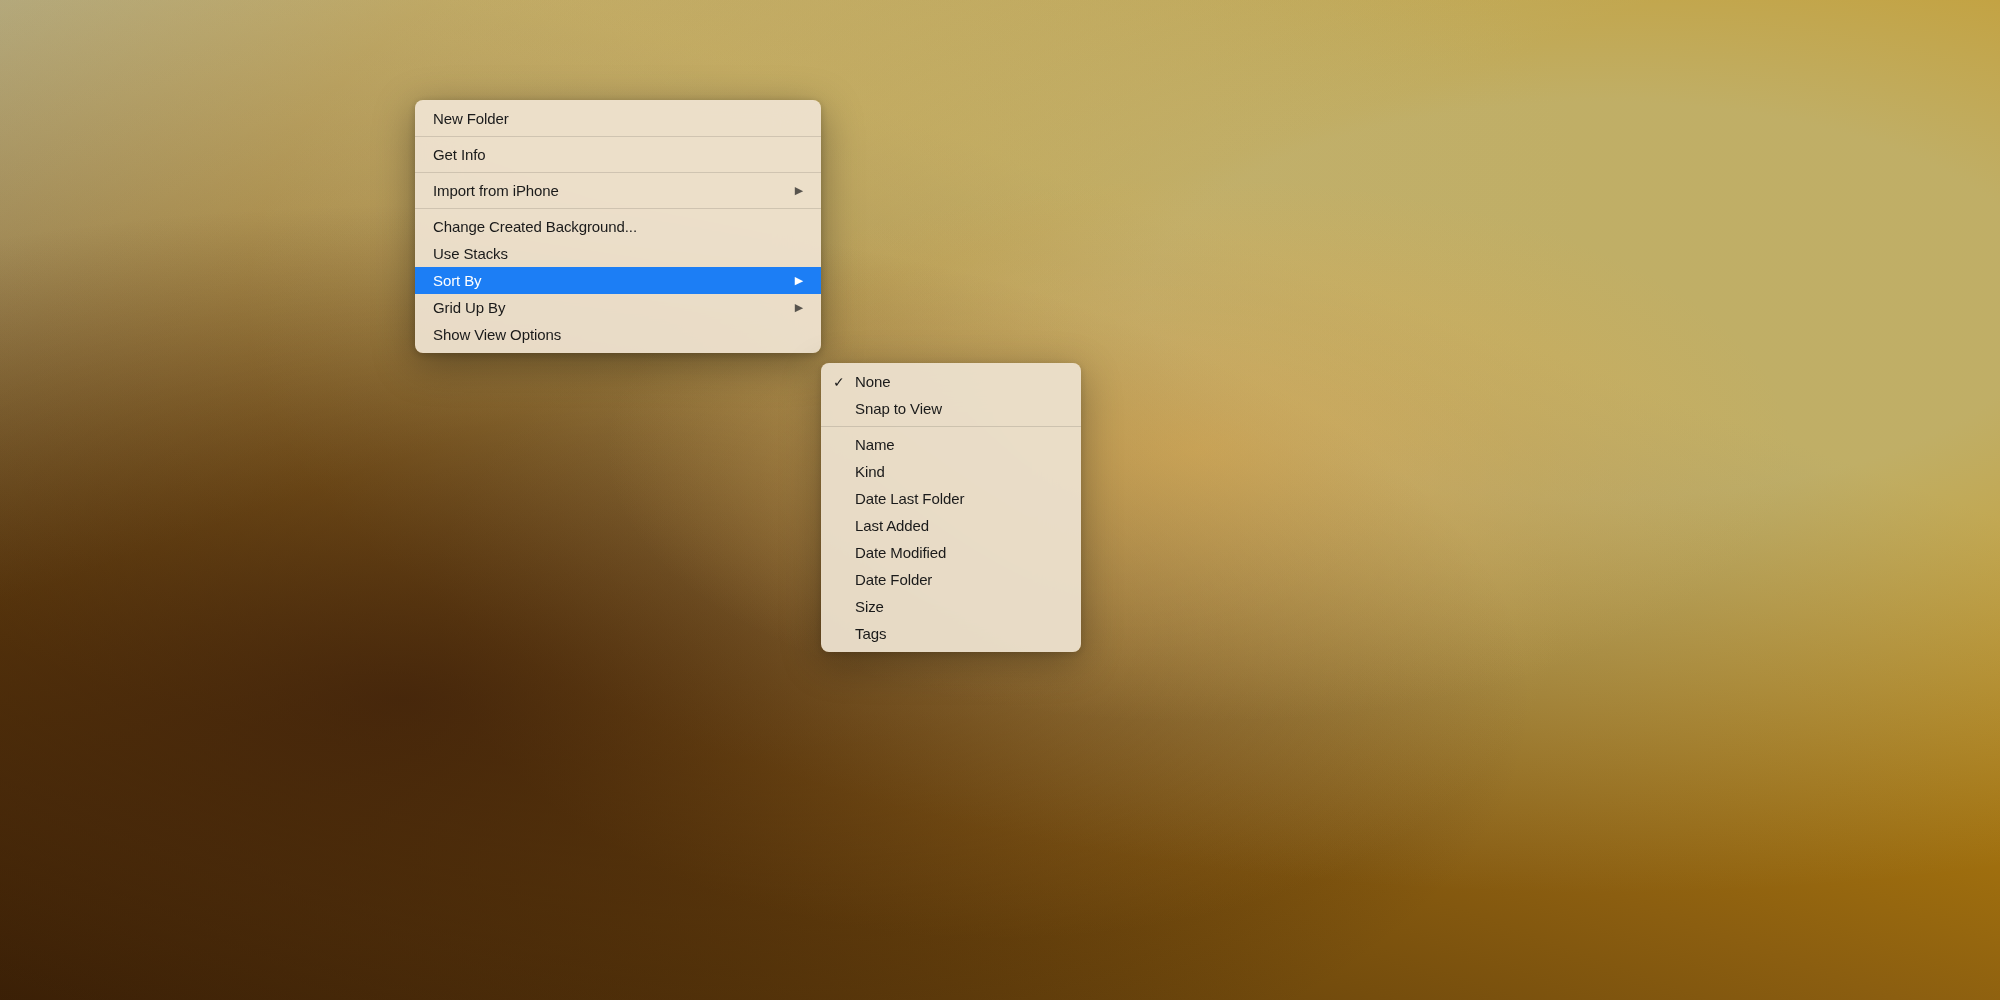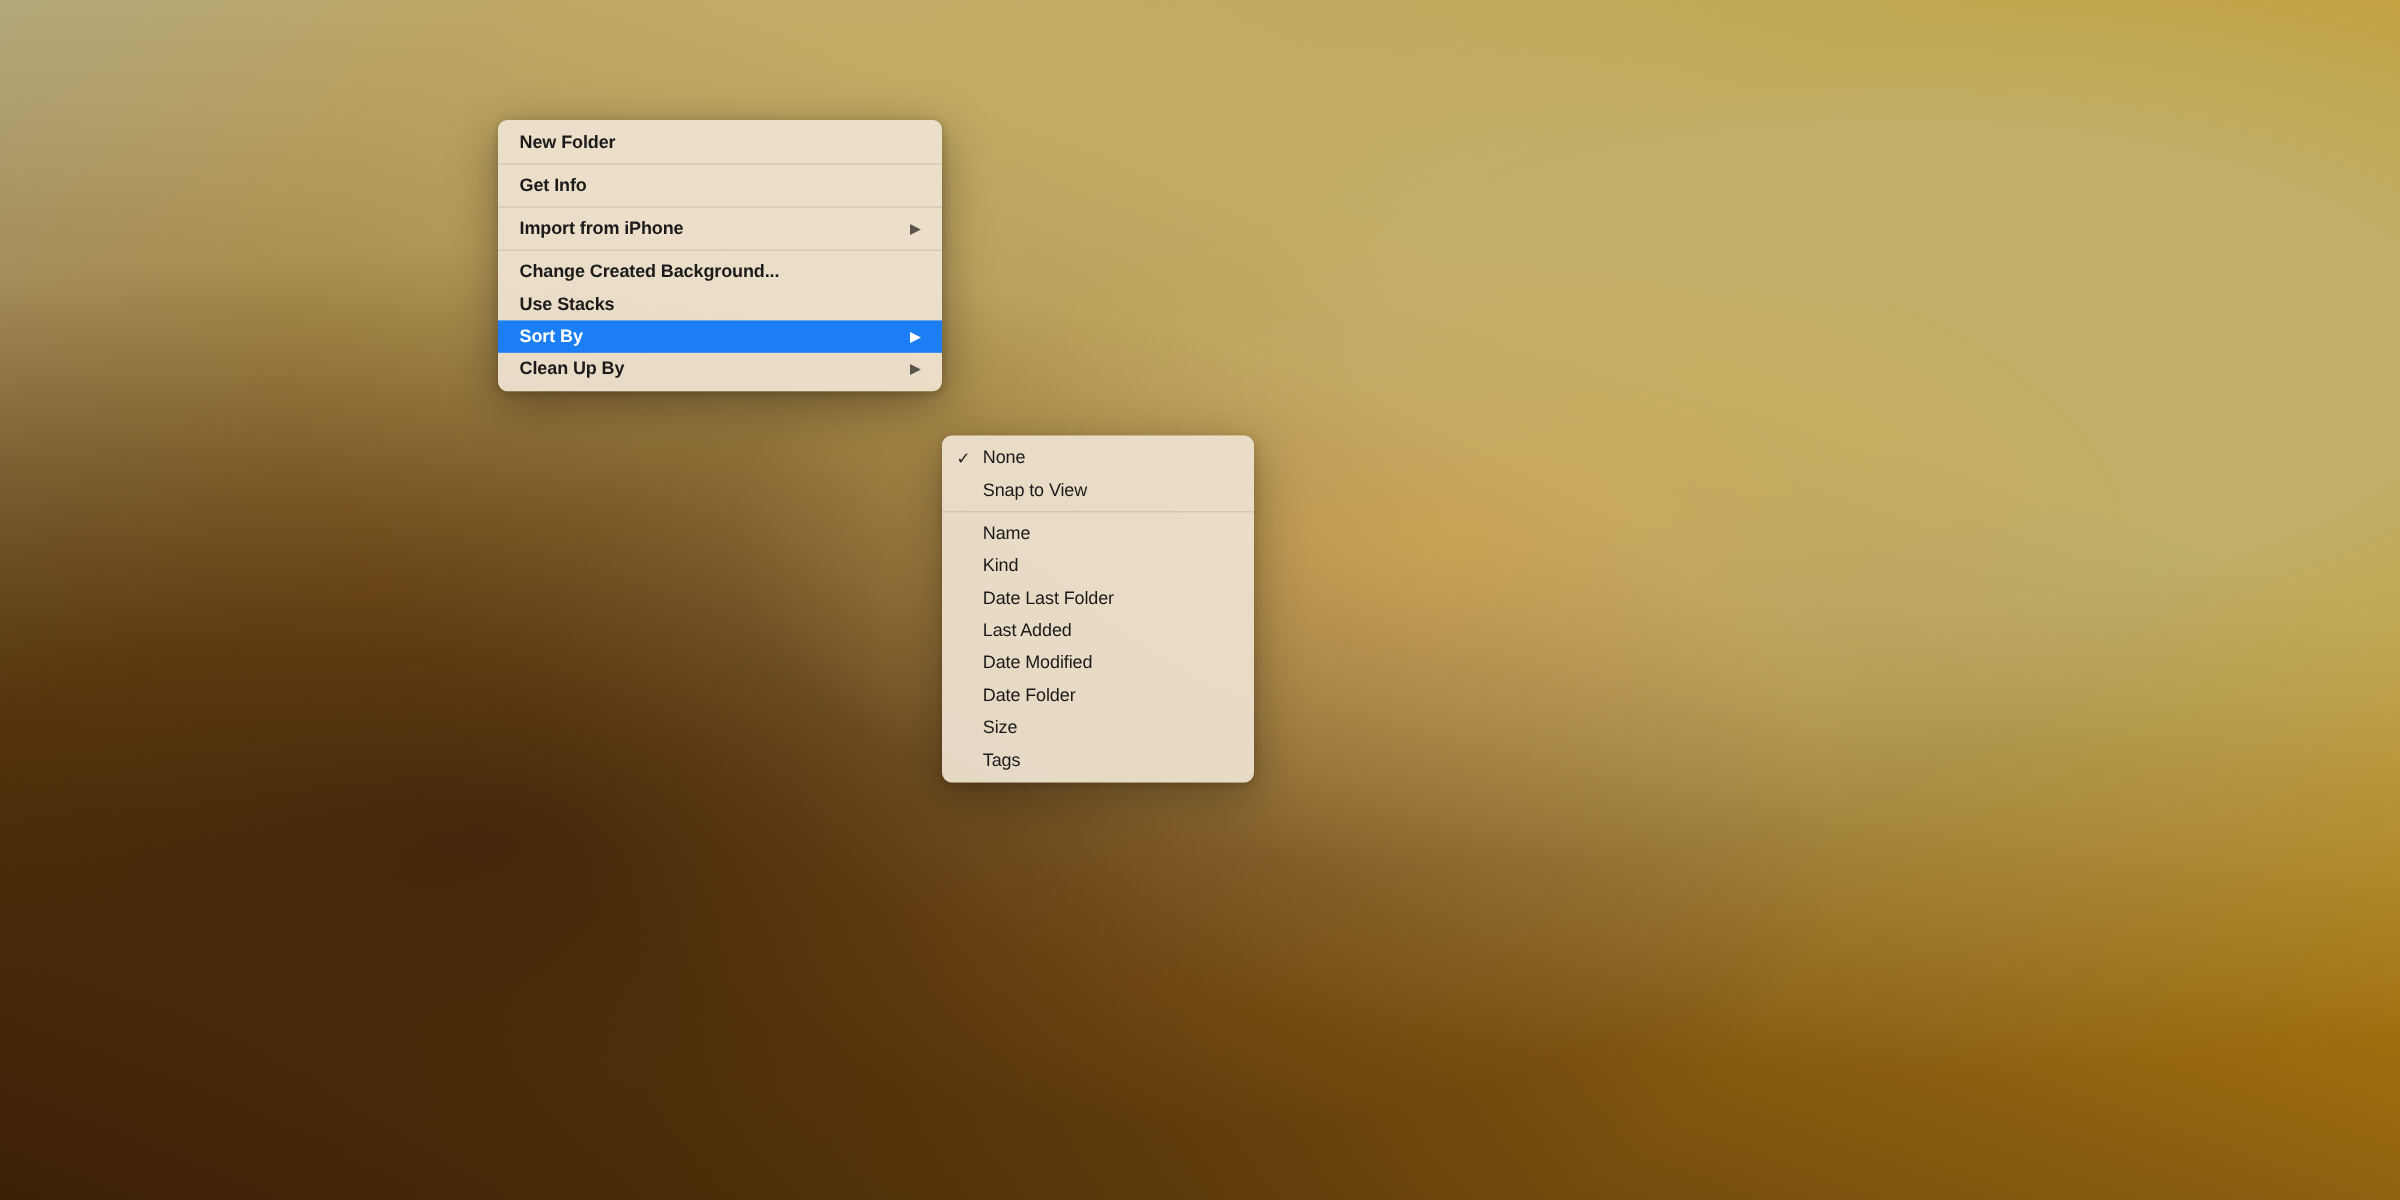--- a/index.html
+++ b/index.html
@@ -47,29 +47,28 @@
       position: absolute;
       top: 100px;
       left: 415px;
       display: flex;
       align-items: flex-start;
       gap: 0;
       z-index: 10;
     }
 
     .context-menu {
-      width: 370px;
+      width: 406px;
       background: rgba(240, 228, 210, 0.92);
       backdrop-filter: blur(20px);
       -webkit-backdrop-filter: blur(20px);
       border-radius: 8px;
       box-shadow: 0 10px 40px rgba(0,0,0,0.35), 0 2px 8px rgba(0,0,0,0.2);
       padding: 5px 0;
       overflow: hidden;
-      font-weight: bold;
     }
 
     .menu-item {
       display: flex;
       align-items: center;
       justify-content: space-between;
       padding: 5px 18px;
       font-size: 15px;
       color: #1a1a1a;
       cursor: default;
@@ -176,24 +175,27 @@
       <span>Use Stacks</span>
     </div>
 
     <div class="menu-item highlighted">
       <span>Sort By</span>
       <span class="arrow">▶</span>
     </div>
 
 
     <div class="menu-item">
-      <span>Clean Up By</span>
+      <span>Grid Up By</span>
       <span class="arrow">▶</span>
     </div>
 
+    <div class="menu-item">
+      <span>Show View Options</span>
+    </div>
 
   </div>
 
   <div class="submenu">
 
     <div class="submenu-item has-check">
       <span class="checkmark">✓</span>
       <span>None</span>
     </div>
 

